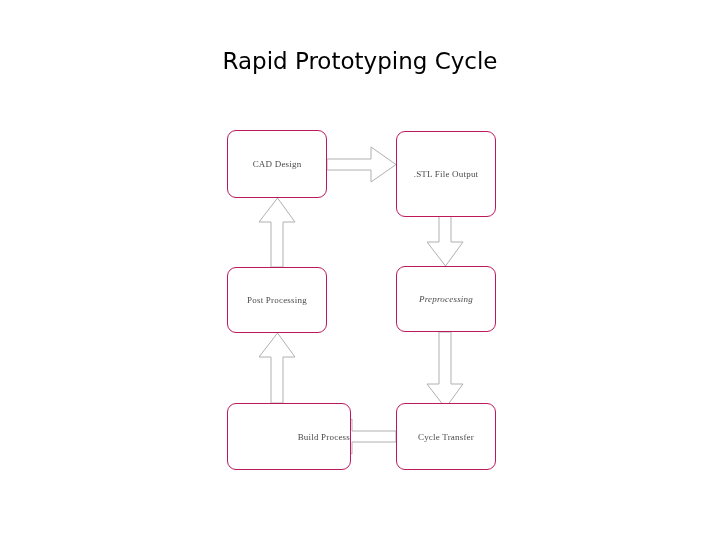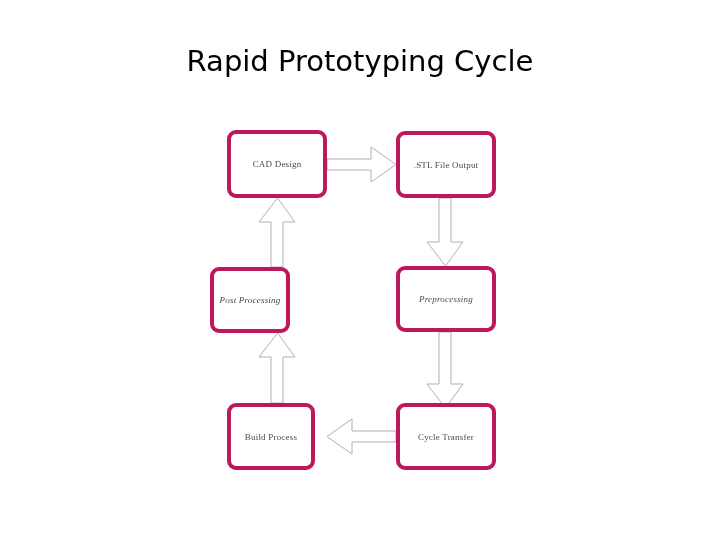--- a/index.html
+++ b/index.html
@@ -16,39 +16,39 @@
     overflow: hidden;
     font-family: "Liberation Sans", sans-serif;
   }
   #title {
     position: absolute;
     left: 0;
     top: 40px;
     width: 720px;
     text-align: center;
     font-family: "DejaVu Sans", sans-serif;
-    font-size: 29px;
+    font-size: 23px;
     font-weight: 400;
     color: #000000;
     letter-spacing: 0px;
     line-height: 42px;
     white-space: nowrap;
   }
   #canvas {
     position: absolute;
     left: 0;
     top: 0;
     width: 720px;
     height: 540px;
   }
   .node {
     position: absolute;
     box-sizing: border-box;
     background: #ffffff;
-    border: 4px solid #be185d;
+    border: 1px solid #be185d;
     border-radius: 9px;
     display: flex;
     align-items: center;
     justify-content: center;
     z-index: 3;
   }
   .node-label {
     font-family: "Liberation Serif", serif;
     font-size: 9px;
     color: #4a4a4a;
@@ -94,33 +94,33 @@
 
     <g>
       <path class="arrow-shape" d="M 271,267 L 271,222 L 259,222 L 277.5,198 L 295,222 L 283,222 L 283,267 Z"></path>
     </g>
   </svg>
 
   <div class="node" style="left:227px; top:130px; width:100px; height:68px;">
     <span class="node-label">CAD Design</span>
   </div>
 
-  <div class="node" style="left:396px; top:131px; width:100px; height:67px;">
+  <div class="node" style="left:396px; top:131px; width:100px; height:86px;">
     <span class="node-label">.STL File Output</span>
   </div>
 
-  <div class="node" style="left:210px; top:267px; width:80px; height:66px;font-style:italic;">
+  <div class="node" style="left:227px; top:267px; width:100px; height:66px;">
     <span class="node-label">Post Processing</span>
   </div>
 
   <div class="node" style="left:396px; top:266px; width:100px; height:66px;font-style:italic;">
     <span class="node-label">Preprocessing</span>
   </div>
 
-  <div class="node" style="left:227px; top:403px; width:88px; height:67px;">
+  <div class="node" style="left:227px; top:403px; width:124px; height:67px;justify-content:flex-end;">
     <span class="node-label">Build Process</span>
   </div>
 
   <div class="node" style="left:396px; top:403px; width:100px; height:67px;">
     <span class="node-label">Cycle Transfer</span>
   </div>
 
 </div>
 
 </body></html>

